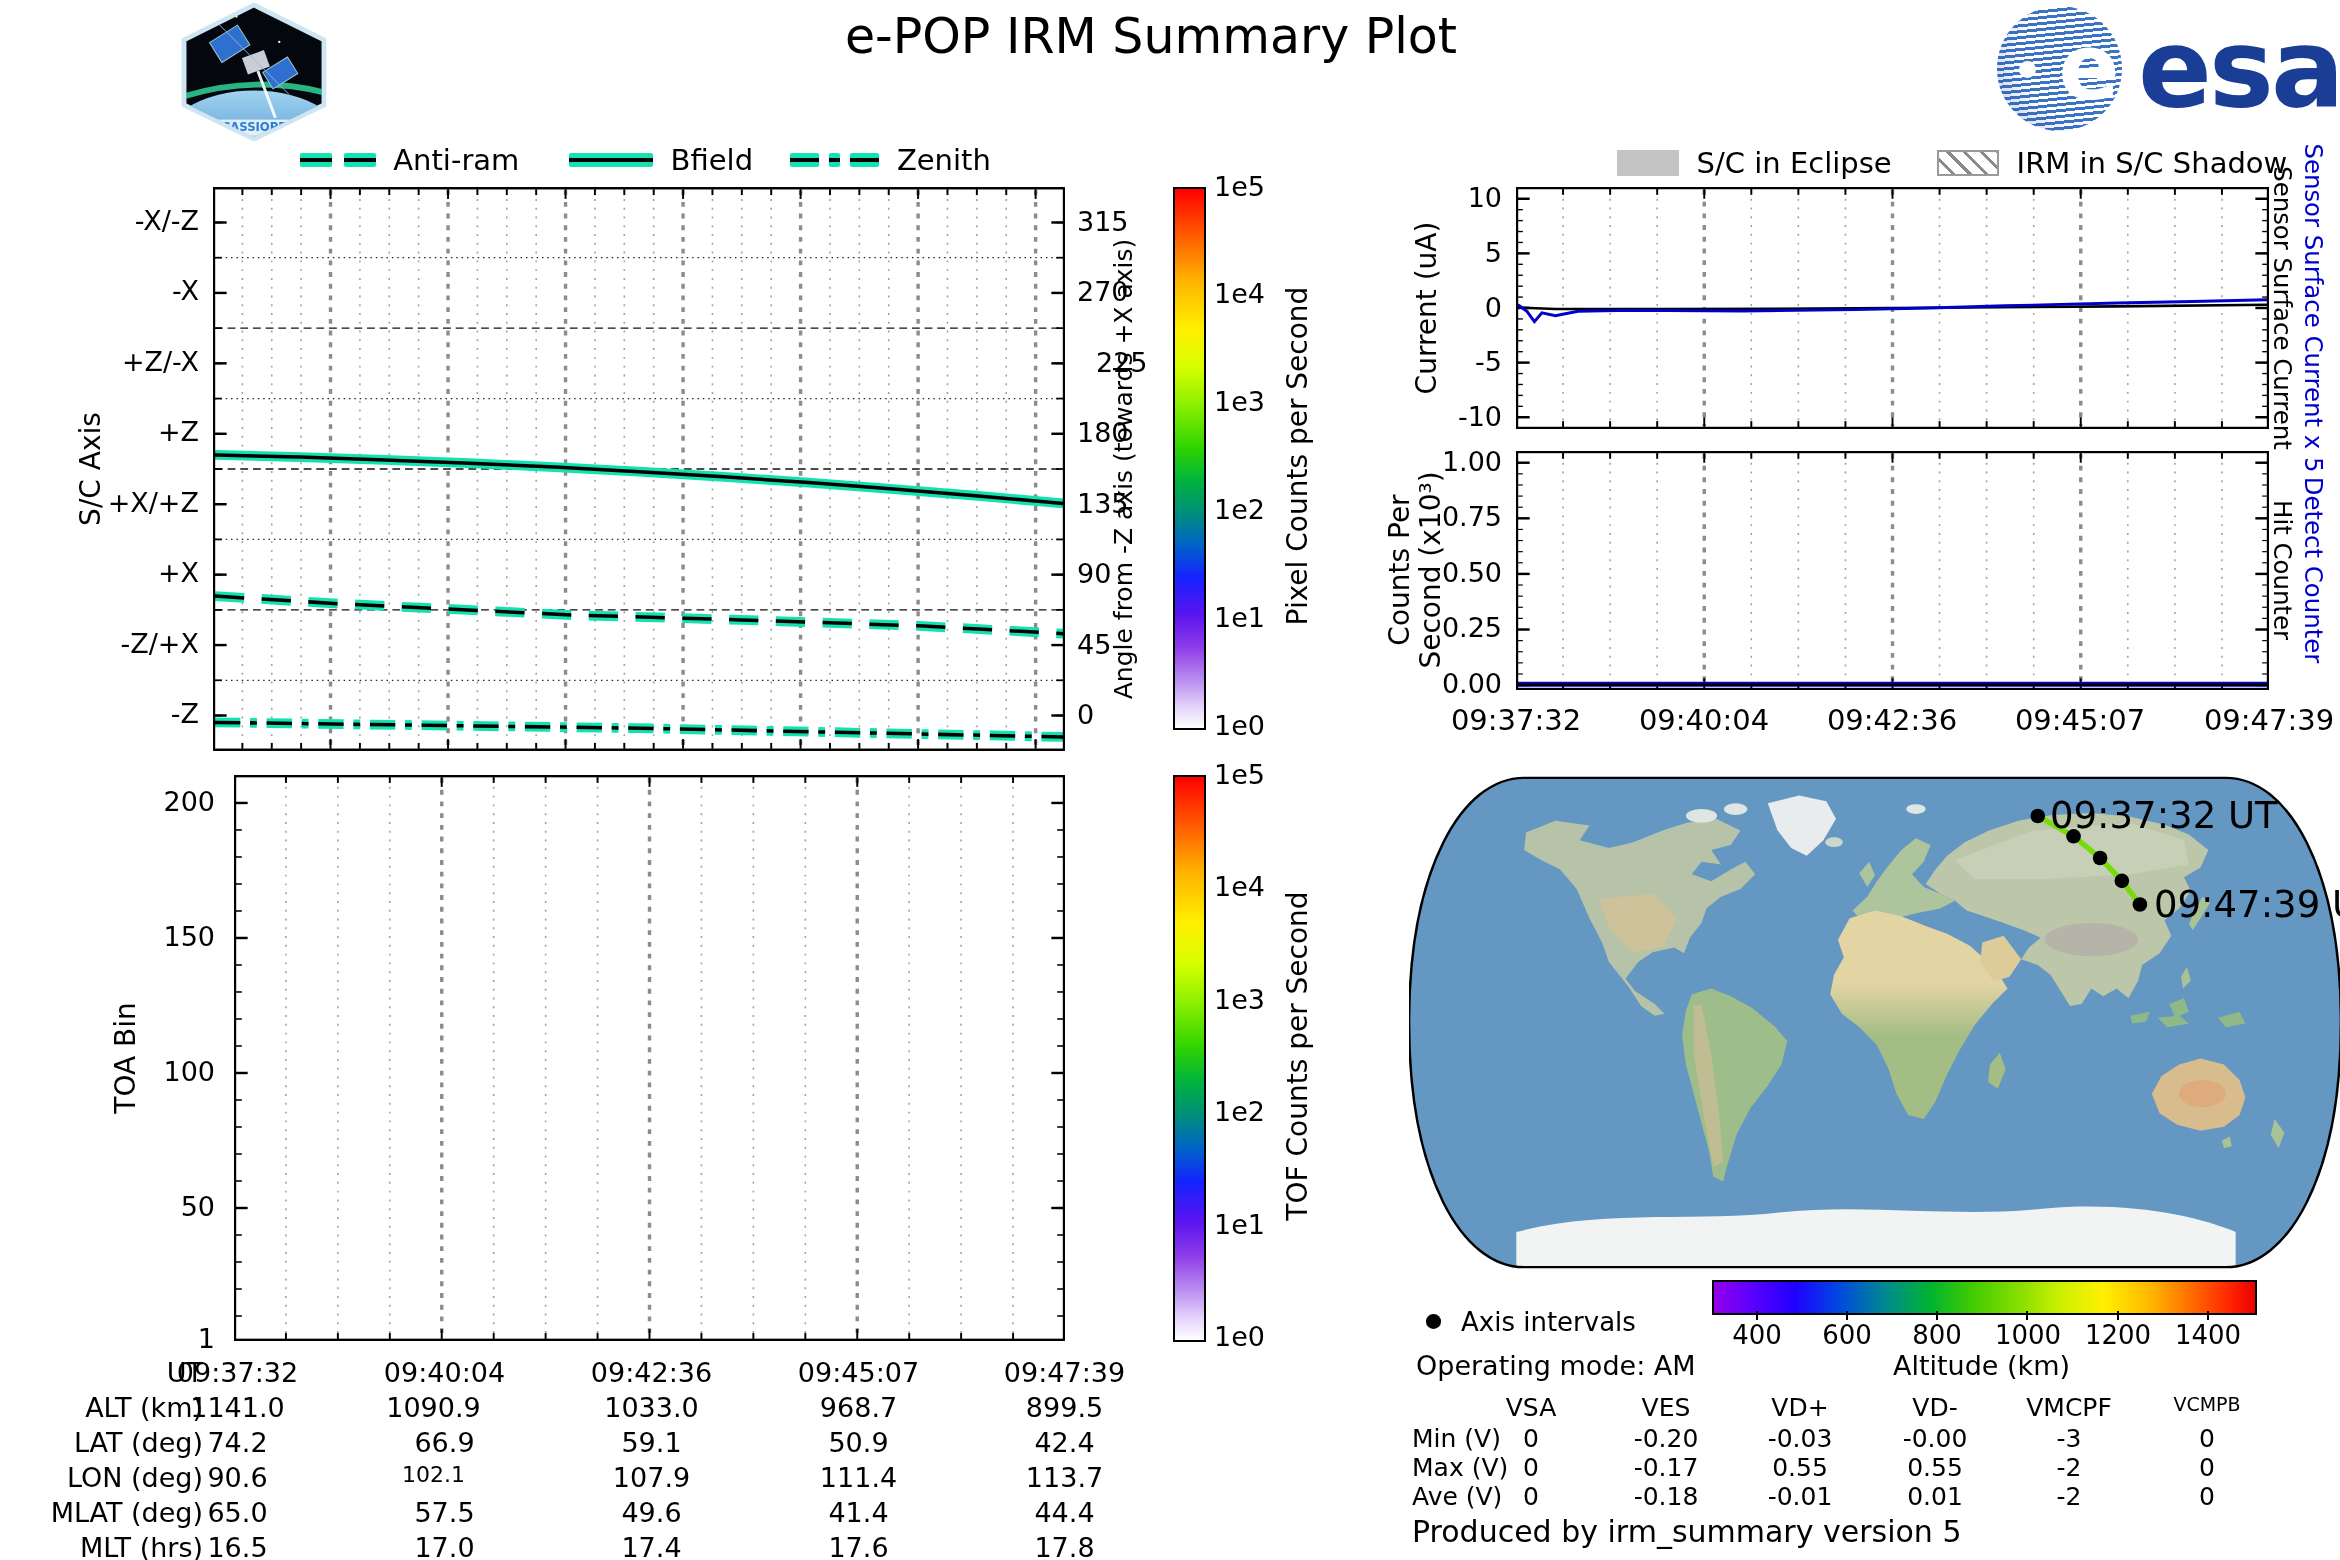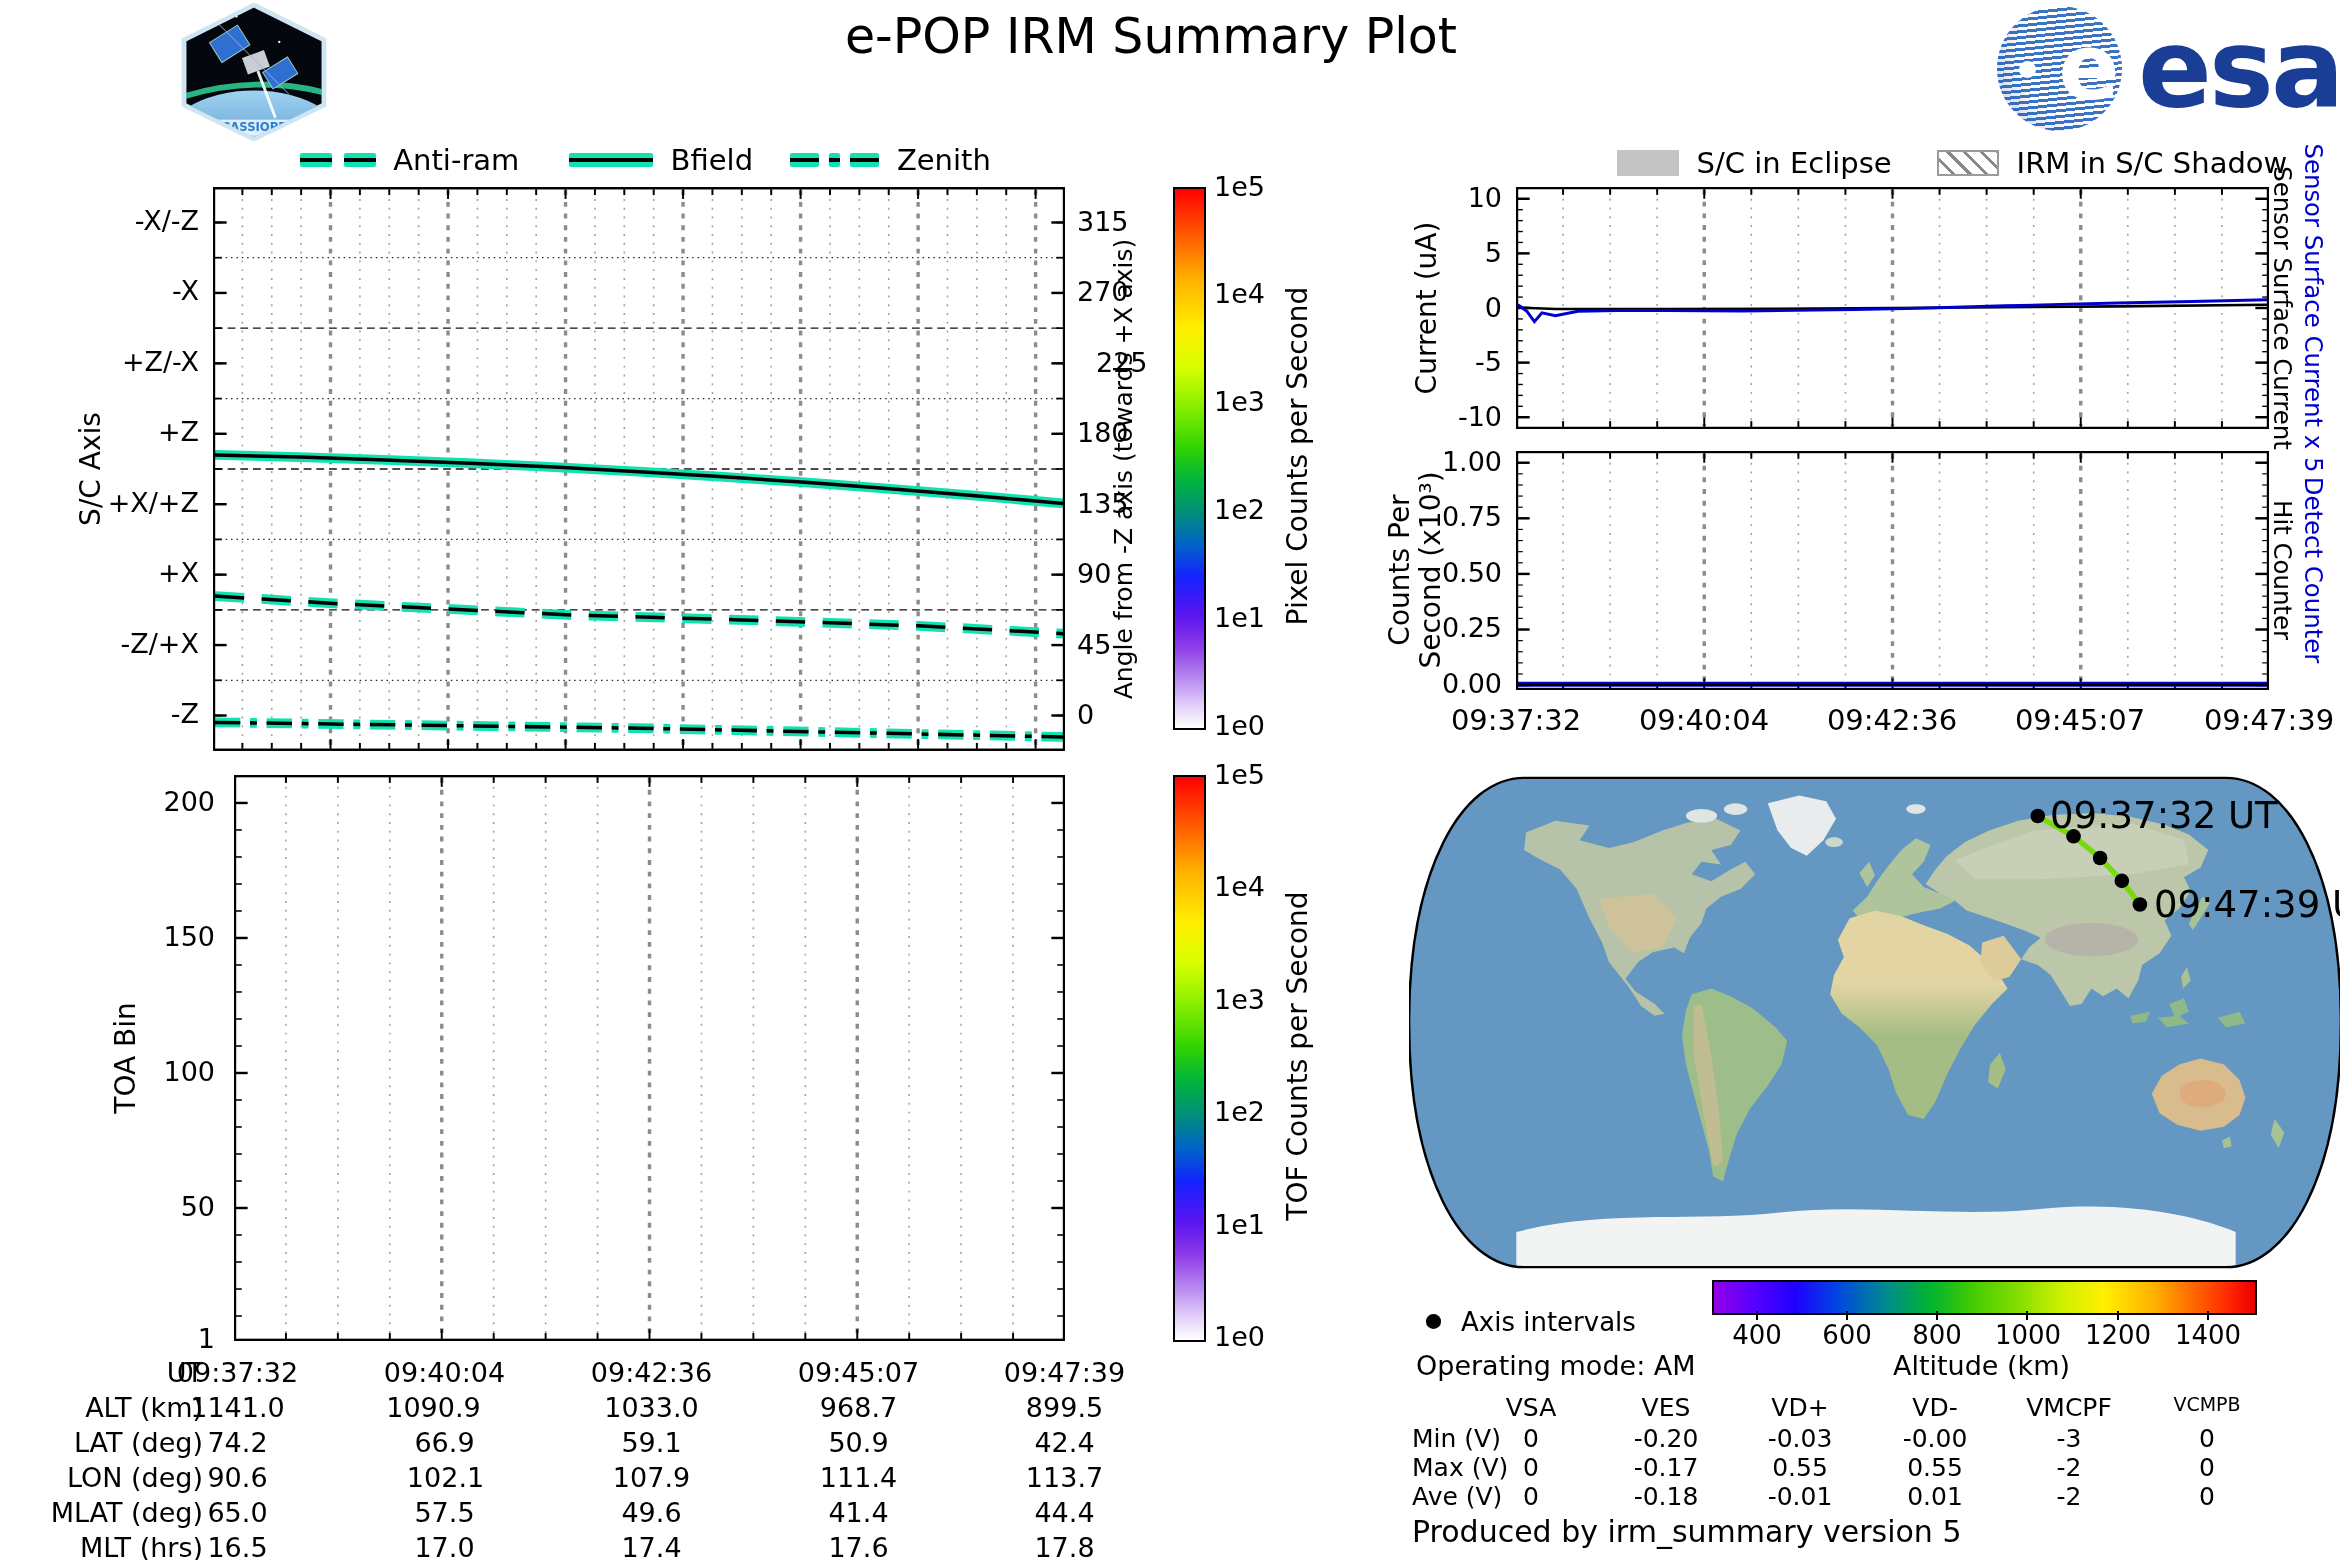--- a/index.html
+++ b/index.html
@@ -425,21 +425,21 @@
       <div class="tbl-cell c" style="left: 761px; top: 1392px; width: 195px; font-size: 27px;">968.7</div>
       <div class="tbl-cell c" style="left: 967px; top: 1392px; width: 195px; font-size: 27px;">899.5</div>
       <div class="tbl-cell r" style="left: 29px; top: 1427px; width: 174px; font-size: 27px;">LAT (deg)</div>
       <div class="tbl-cell c" style="left: 140px; top: 1427px; width: 195px; font-size: 27px;">74.2</div>
       <div class="tbl-cell c" style="left: 347px; top: 1427px; width: 195px; font-size: 27px;">66.9</div>
       <div class="tbl-cell c" style="left: 554px; top: 1427px; width: 195px; font-size: 27px;">59.1</div>
       <div class="tbl-cell c" style="left: 761px; top: 1427px; width: 195px; font-size: 27px;">50.9</div>
       <div class="tbl-cell c" style="left: 967px; top: 1427px; width: 195px; font-size: 27px;">42.4</div>
       <div class="tbl-cell r" style="left: 29px; top: 1462px; width: 174px; font-size: 27px;">LON (deg)</div>
       <div class="tbl-cell c" style="left: 140px; top: 1462px; width: 195px; font-size: 27px;">90.6</div>
-      <div class="tbl-cell c" style="left: 348px; top: 1462px; width: 195px; font-size: 27px;">102.1</div>
+      <div class="tbl-cell c" style="left: 336px; top: 1462px; width: 195px; font-size: 22px;">102.1</div>
       <div class="tbl-cell c" style="left: 554px; top: 1462px; width: 195px; font-size: 27px;">107.9</div>
       <div class="tbl-cell c" style="left: 761px; top: 1462px; width: 195px; font-size: 27px;">111.4</div>
       <div class="tbl-cell c" style="left: 967px; top: 1462px; width: 195px; font-size: 27px;">113.7</div>
       <div class="tbl-cell r" style="left: 29px; top: 1497px; width: 174px; font-size: 27px;">MLAT (deg)</div>
       <div class="tbl-cell c" style="left: 140px; top: 1497px; width: 195px; font-size: 27px;">65.0</div>
       <div class="tbl-cell c" style="left: 347px; top: 1497px; width: 195px; font-size: 27px;">57.5</div>
       <div class="tbl-cell c" style="left: 554px; top: 1497px; width: 195px; font-size: 27px;">49.6</div>
       <div class="tbl-cell c" style="left: 761px; top: 1497px; width: 195px; font-size: 27px;">41.4</div>
       <div class="tbl-cell c" style="left: 967px; top: 1497px; width: 195px; font-size: 27px;">44.4</div>
       <div class="tbl-cell r" style="left: 29px; top: 1532px; width: 174px; font-size: 27px;">MLT (hrs)</div>

